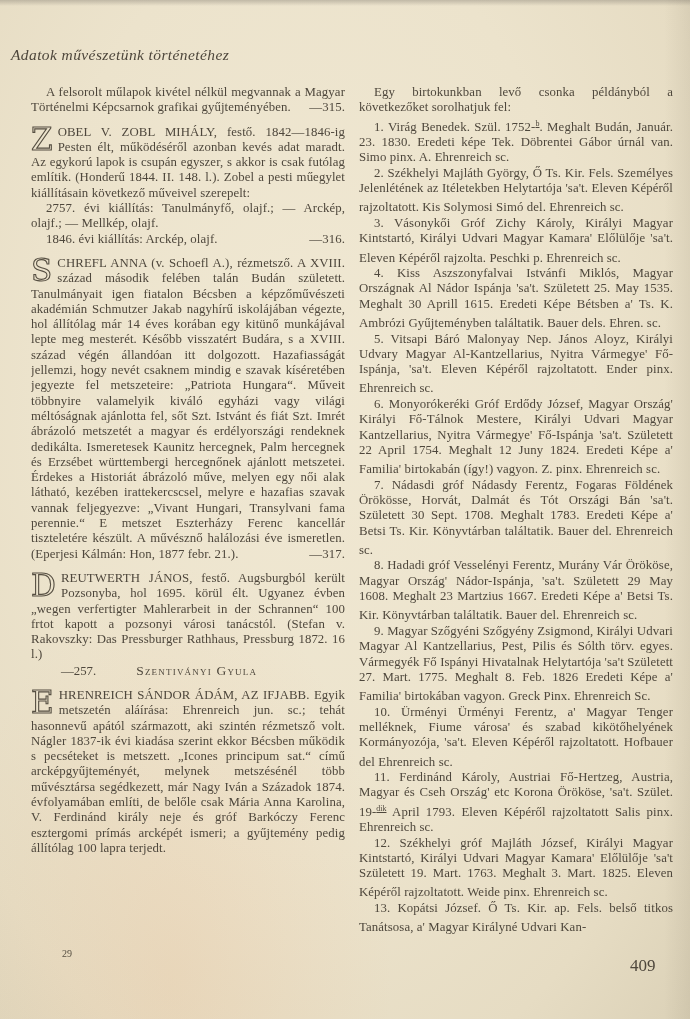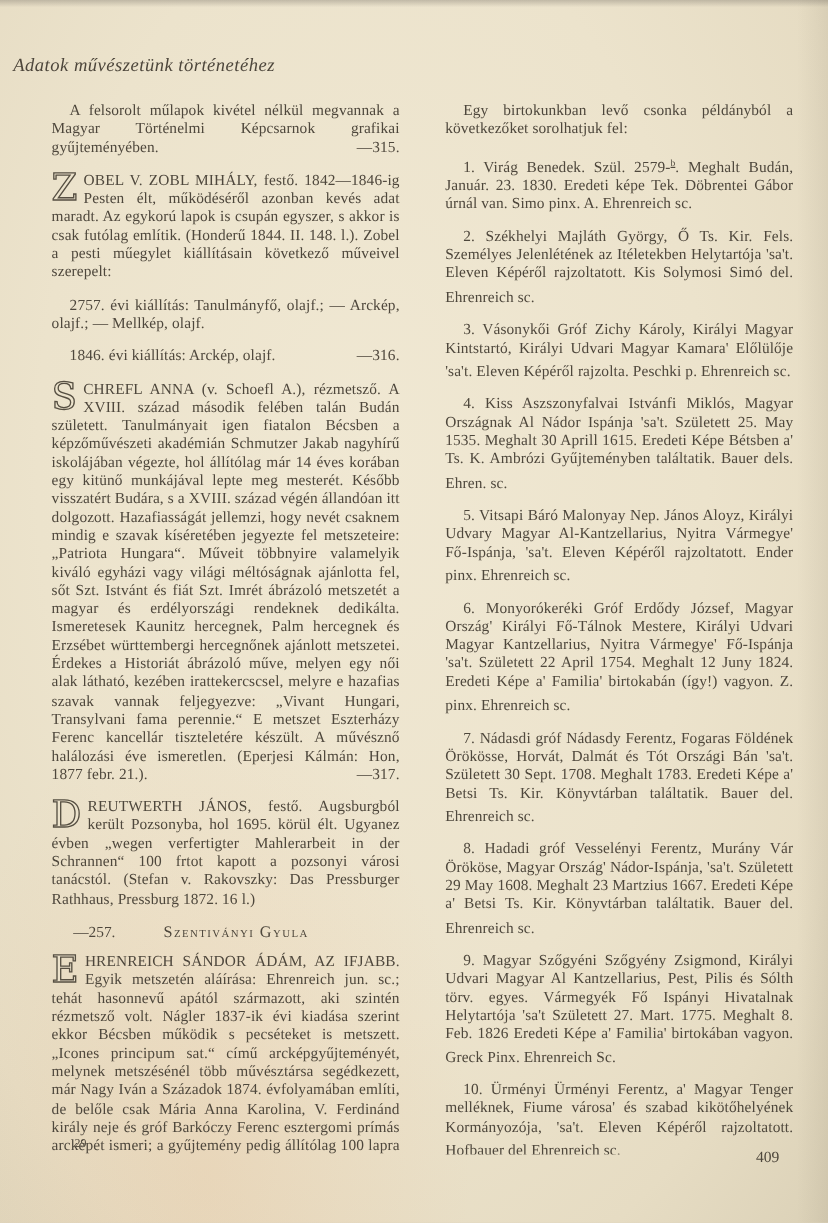--- a/index.html
+++ b/index.html
@@ -28,21 +28,21 @@
     position:absolute;top:46px;left:11px;width:100%;
     font-style:italic;font-size:15.5px;letter-spacing:0.4px;
     color:#4d463b;
   }
   .columns{
     position:absolute;top:84px;left:31px;width:642px;height:878px;
     display:flex;gap:14px;overflow:hidden;
   }
   .col{flex:1 1 0;overflow:hidden;}
   .para{
-    margin:12px;text-align:justify;
+    margin:0;text-align:justify;
     font-size:12.8px;line-height:15.3px;letter-spacing:0.1px;
   }
   .indent{text-indent:15px;}
   .entry{margin-top:9px;}
   .firstgap{margin-top:1px;}
   .dropcap{
     float:left;
     font-family:"DejaVu Serif","Liberation Serif",serif;
     font-size:31px;line-height:26px;
     padding:1px 5px 0 0;
@@ -58,21 +58,21 @@
   }
   .sigline .ref-left{padding-left:30px;}
   .signature{
     flex:1;text-align:left;padding-left:40px;
     font-variant:small-caps;letter-spacing:1.2px;font-size:13.5px;
   }
   .footer-left{
     position:absolute;left:62px;top:948px;font-size:10px;color:#564f42;
   }
   .footer-right{
-    position:absolute;left:630px;top:956px;font-size:13px;color:#4e473c;
+    position:absolute;left:630px;top:956px;font-size:17px;color:#4e473c;
   }
 </style>
 </head>
 <body>
 
 <div class="page">
 
   <div class="header">Adatok művészetünk történetéhez</div>
 
   <div class="columns">
@@ -91,21 +91,21 @@
           <span class="ref-left">—257.</span>
           <span class="signature">Szentiványi Gyula</span>
         </div>
 
       <p class="para entry"><span class="dropcap">E</span><span>HRENREICH SÁNDOR ÁDÁM, AZ IFJABB. Egyik metszetén aláírása: Ehrenreich jun. sc.; tehát hasonnevű apától származott, aki szintén rézmetsző volt. Nágler 1837-ik évi kiadása szerint ekkor Bécsben működik s pecséteket is metszett. „Icones principum sat.“ című arcképgyűjteményét, melynek metszésénél több művésztársa segédkezett, már Nagy Iván a Századok 1874. évfolyamában említi, de belőle csak Mária Anna Karolina, V. Ferdinánd király neje és gróf Barkóczy Ferenc esztergomi prímás arcképét ismeri; a gyűjtemény pedig állítólag 100 lapra terjedt.</span></p>
     </div>
 
     <div class="col">
       <p class="para indent firstgap">Egy birtokunkban levő csonka példányból a következőket sorolhatjuk fel:</p>
 
-      <p class="para indent"><span>1. Virág Benedek. Szül. 2579-</span><sup class="fnsup">b</sup><span>. Meghalt Budán, Január. 23. 1830. Eredeti képe Tek. Döbrentei Gábor úrnál van. Simo pinx. A. Ehrenreich sc.</span></p>
+      <p class="para indent"><span>1. Virág Benedek. Szül. 1752-</span><sup class="fnsup">b</sup><span>. Meghalt Budán, Január. 23. 1830. Eredeti képe Tek. Döbrentei Gábor úrnál van. Simo pinx. A. Ehrenreich sc.</span></p>
       <p class="para indent"><span>2. Székhelyi Majláth György, Ő Ts. Kir. Fels. Személyes Jelenlétének az Itéletekben Helytartója 'sa't. Eleven Képéről rajzoltatott. Kis Solymosi Simó del. Ehrenreich sc.</span><sup class="fnsup"></sup><span></span></p>
       <p class="para indent"><span>3. Vásonykői Gróf Zichy Károly, Királyi Magyar Kintstartó, Királyi Udvari Magyar Kamara' Előlülője 'sa't. Eleven Képéről rajzolta. Peschki p. Ehrenreich sc.</span><sup class="fnsup"></sup><span></span></p>
       <p class="para indent"><span>4. Kiss Aszszonyfalvai Istvánfi Miklós, Magyar Országnak Al Nádor Ispánja 'sa't. Született 25. May 1535. Meghalt 30 Aprill 1615. Eredeti Képe Bétsben a' Ts. K. Ambrózi Gyűjteményben találtatik. Bauer dels. Ehren. sc.</span><sup class="fnsup"></sup><span></span></p>
       <p class="para indent"><span>5. Vitsapi Báró Malonyay Nep. János Aloyz, Királyi Udvary Magyar Al-Kantzellarius, Nyitra Vármegye' Fő-Ispánja, 'sa't. Eleven Képéről rajzoltatott. Ender pinx. Ehrenreich sc.</span><sup class="fnsup"></sup><span></span></p>
       <p class="para indent"><span>6. Monyorókeréki Gróf Erdődy József, Magyar Ország' Királyi Fő-Tálnok Mestere, Királyi Udvari Magyar Kantzellarius, Nyitra Vármegye' Fő-Ispánja 'sa't. Született 22 April 1754. Meghalt 12 Juny 1824. Eredeti Képe a' Familia' birtokabán (így!) vagyon. Z. pinx. Ehrenreich sc.</span><sup class="fnsup"></sup><span></span></p>
       <p class="para indent"><span>7. Nádasdi gróf Nádasdy Ferentz, Fogaras Földének Örökösse, Horvát, Dalmát és Tót Országi Bán 'sa't. Született 30 Sept. 1708. Meghalt 1783. Eredeti Képe a' Betsi Ts. Kir. Könyvtárban találtatik. Bauer del. Ehrenreich sc.</span><sup class="fnsup"></sup><span></span></p>
       <p class="para indent"><span>8. Hadadi gróf Vesselényi Ferentz, Murány Vár Örököse, Magyar Ország' Nádor-Ispánja, 'sa't. Született 29 May 1608. Meghalt 23 Martzius 1667. Eredeti Képe a' Betsi Ts. Kir. Könyvtárban találtatik. Bauer del. Ehrenreich sc.</span><sup class="fnsup"></sup><span></span></p>
       <p class="para indent"><span>9. Magyar Szőgyéni Szőgyény Zsigmond, Királyi Udvari Magyar Al Kantzellarius, Pest, Pilis és Sólth törv. egyes. Vármegyék Fő Ispányi Hivatalnak Helytartója 'sa't Született 27. Mart. 1775. Meghalt 8. Feb. 1826 Eredeti Képe a' Familia' birtokában vagyon. Greck Pinx. Ehrenreich Sc.</span><sup class="fnsup"></sup><span></span></p>
       <p class="para indent"><span>10. Ürményi Ürményi Ferentz, a' Magyar Tenger melléknek, Fiume városa' és szabad kikötőhelyének Kormányozója, 'sa't. Eleven Képéről rajzoltatott. Hofbauer del Ehrenreich sc.</span><sup class="fnsup"></sup><span></span></p>
       <p class="para indent"><span>11. Ferdinánd Károly, Austriai Fő-Hertzeg, Austria, Magyar és Cseh Ország' etc Korona Örököse, 'sa't. Szület. 19-</span><sup class="fnsup">dik</sup><span> April 1793. Eleven Képéről rajzoltatott Salis pinx. Ehrenreich sc.</span></p>

